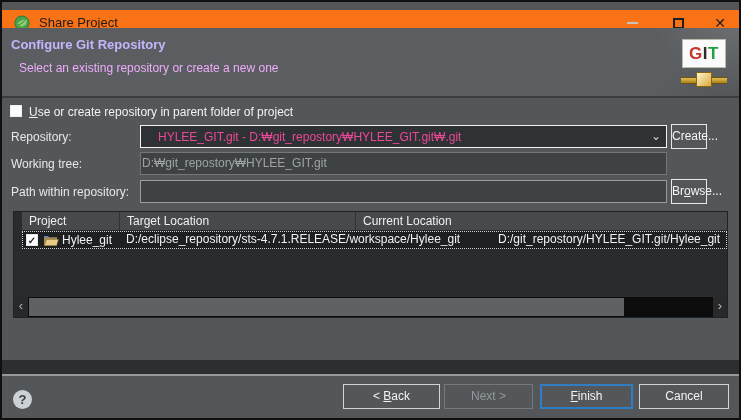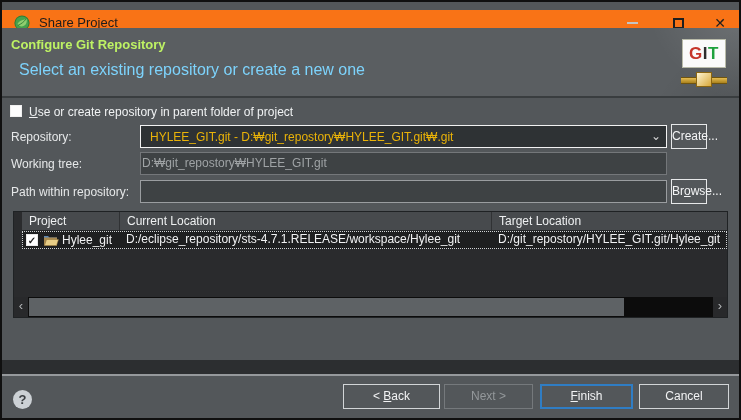--- a/index.html
+++ b/index.html
@@ -22,43 +22,43 @@
   .min-bar { width:11px; height:2px; background:#c4c4c4; }
   .max-box { width:11px; height:11px; border:2px solid #1f1f1f; }
 
   
   .wiz-header { position:absolute; left:0; top:26px; width:737px; height:68px; background:#5a5e61; overflow:hidden; }
   .wiz-header::before { content:""; position:absolute; right:0; top:0; width:280px; height:68px;
     background:
       radial-gradient(circle 160px at 300px -40px, rgba(255,255,255,0.16), rgba(255,255,255,0) 72%),
       radial-gradient(circle 210px at 330px 140px, rgba(0,0,0,0.20), rgba(0,0,0,0) 72%);
   }
-  .wiz-title { position:absolute; left:9px; top:9px; font-size:13px; font-weight:bold; color:#bef264; }
-  .wiz-subtitle { position:absolute; left:17px; top:33px; font-size:16px; color:#7dd3fc; }
+  .wiz-title { position:absolute; left:9px; top:9px; font-size:13px; font-weight:bold; color:#c4b5fd; }
+  .wiz-subtitle { position:absolute; left:17px; top:33px; font-size:12px; color:#f0abfc; }
   .header-sep { position:absolute; left:0; top:94px; width:737px; height:2px; background:#393d3f; }
 
   .git-badge { position:absolute; right:12px; top:11px; width:46px; height:50px; }
   .git-box { width:44px; height:29px; margin:0 auto; background:#fafafa; border:1px solid #b9bba9;
     text-align:center; font-weight:bold; font-size:17px; line-height:27px; letter-spacing:0.5px; }
   .git-g { color:#c5362b; } .git-i { color:#2d2d2d; } .git-t { color:#1ea13c; }
   .git-cable { position:absolute; left:0; top:38px; width:46px; height:7px;
     background:linear-gradient(#e5bc52, #a9811c); border-top:1px solid #6f5410; border-bottom:1px solid #6f5410; }
   .git-plug { position:absolute; left:15px; top:33px; width:16px; height:15px;
     background:linear-gradient(135deg,#fdf4d2,#d9a93a); border:1px solid #8a6510; }
 
   
   .chk-row { position:absolute; left:8px; top:103px; height:16px; display:flex; align-items:flex-start; }
   .checkbox { width:12px; height:12px; background:#fdfdfd; border:1px solid #f0f0f0; flex:0 0 auto; }
   .chk-label { margin-left:7px; color:#f0f2f3; }
   .mn { text-decoration: underline; }
 
   .form-label { position:absolute; left:9px; color:#e6e8e9; }
   .combo { position:absolute; left:138px; top:123px; width:527px; height:23px;
     background:#2e3234; border:1px solid #f2f2f2; display:flex; align-items:center; }
-  .combo-text { flex:1; padding-left:9px; color:#eab308; white-space:nowrap; overflow:hidden; }
+  .combo-text { flex:1; padding-left:17px; color:#ec4899; white-space:nowrap; overflow:hidden; }
   .combo-arrow { width:20px; text-align:center; color:#d4d4d4; font-size:12px; line-height:21px; }
 
   .field { position:absolute; left:138px; width:527px; height:23px; background:#3e4244;
     line-height:21px; padding-left:1px; white-space:nowrap; overflow:hidden; }
   .field-worktree { top:150px; border:1px solid #74777a; color:#9fa3a5; }
   .field-path { top:178px; border:1px solid #9a9da0; color:#f0f0f0; }
 
   .mini-btn { position:absolute; left:669px; width:36px; height:25px; background:transparent;
     border:1px solid #e6e8e9; color:#f4f5f6; font-size:12px; text-align:center; line-height:23px; }
   .btn-create { top:122px; }
@@ -146,22 +146,22 @@
   <div class="form-label" style="top:155px;">Working tree:</div>
   <div class="field field-worktree">D:₩git_repostory₩HYLEE_GIT.git</div>
 
   <div class="form-label" style="top:183px;">Path within repository:</div>
   <div class="field field-path"></div>
   <div class="mini-btn btn-browse"><span>Br</span><span class="mn">o</span><span>wse...</span></div>
 
   <div class="table">
     <div class="t-header">
       <div class="cell cell-1">Project</div>
+      <div class="cell cell-3">Target Location</div>
       <div class="cell cell-2">Current Location</div>
-      <div class="cell cell-3">Target Location</div>
     </div>
     <div class="t-row">
       <div class="cell cell-1 proj-cell">
         <span class="row-check"><span>✓</span></span>
         <svg class="folder-icon" viewBox="0 0 16 13">
           <path d="M1 2 h4 l1.5 1.5 H14 v2 H1 Z" fill="#5b87b5"></path>
           <path d="M1 3.5 h13 v8 H1 Z" fill="#a8884e"></path>
           <path d="M3.5 5.5 h12 l-2 6 H1.5 Z" fill="#e8cd86" stroke="#8a6d35" stroke-width="0.5"></path>
         </svg>
         <span>Hylee_git</span>

